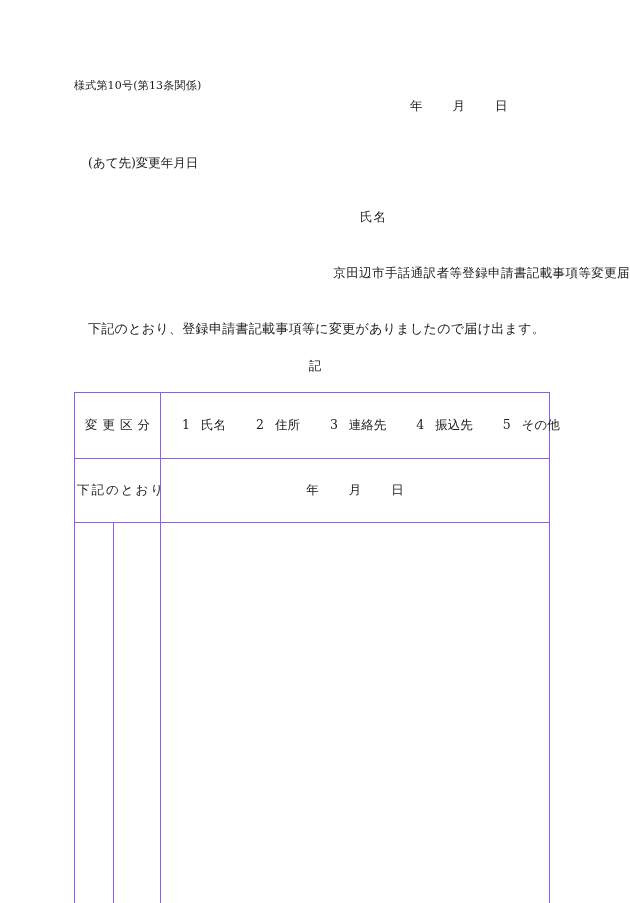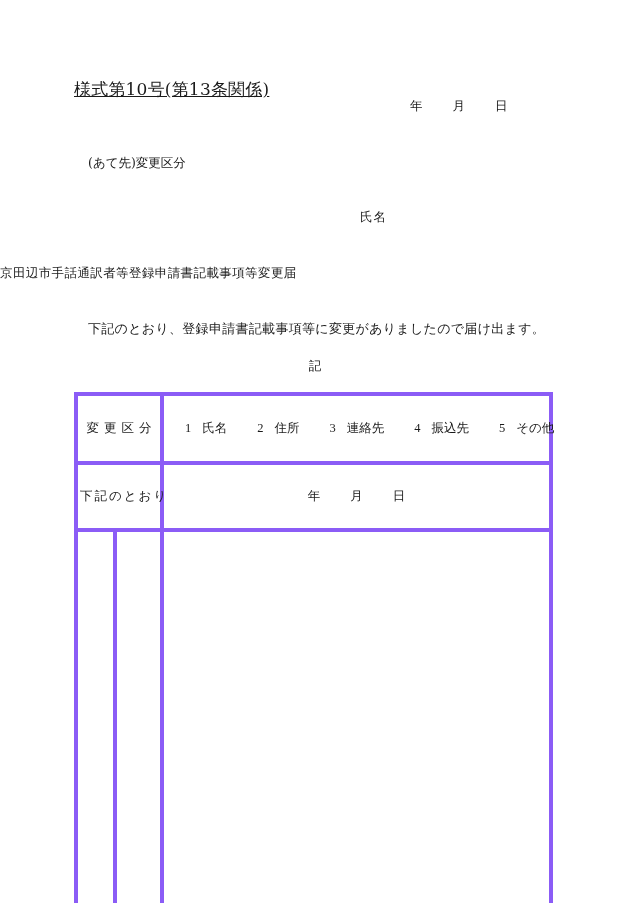--- a/index.html
+++ b/index.html
@@ -19,24 +19,23 @@
     position: absolute;
     inset: 0;
     background: #ffffff;
   }
 
   
   .form-no {
     position: absolute;
     left: 74px;
     top: 78px;
-    font-size: 17px;
+    font-size: 11px;
     letter-spacing: 0.2px;
     white-space: nowrap;
-    text-decoration: underline;
   }
   .date-line-top {
     position: absolute;
     left: 410px;
     top: 98px;
     font-size: 12.5px;
     white-space: nowrap;
   }
   .date-line-top .u { display: inline-block; }
   .date-line-top .gap { display: inline-block; width: 30px; }
@@ -56,21 +55,21 @@
     font-size: 12.5px;
     letter-spacing: 1px;
     white-space: nowrap;
   }
 
   .doc-title {
     position: absolute;
     left: 0;
     right: 0;
     top: 265px;
-    text-align: left;
+    text-align: right;
     font-size: 12.5px;
     letter-spacing: 0.4px;
     white-space: nowrap;
   }
 
   .body-sentence {
     position: absolute;
     left: 88px;
     top: 320px;
     font-size: 13px;
@@ -91,24 +90,23 @@
   .form-table {
     position: absolute;
     left: 74px;
     top: 392px;
     width: 475px;
     border-collapse: collapse;
     table-layout: fixed;
     font-size: 12.5px;
   }
   .form-table td {
-    border: 4px solid #8b5cf6;
+    border: 1px solid #8b5cf6;
     padding: 0;
     vertical-align: middle;
-    font-family: Liberation Serif, serif;
   }
 
   .lbl-cell {
     text-align: center;
     white-space: nowrap;
   }
   .lbl-spread {
     letter-spacing: 5px;
     padding-left: 5px;
   }
@@ -153,21 +151,21 @@
 <body>
 
 <div class="page">
 
   <div class="form-no">様式第10号(第13条関係)</div>
 
   <div class="date-line-top">
     <span class="u">年</span><span class="gap"></span><span class="u">月</span><span class="gap"></span><span class="u">日</span>
   </div>
 
-  <div class="addressee">(あて先)変更区分</div>
+  <div class="addressee">(あて先)変更年月日</div>
 
   <div class="name-field">氏名</div>
 
   <div class="doc-title">京田辺市手話通訳者等登録申請書記載事項等変更届</div>
 
   <div class="body-sentence">下記のとおり、登録申請書記載事項等に変更がありましたので届け出ます。</div>
 
   <div class="ki-mark">記</div>
 
   <table class="form-table">

